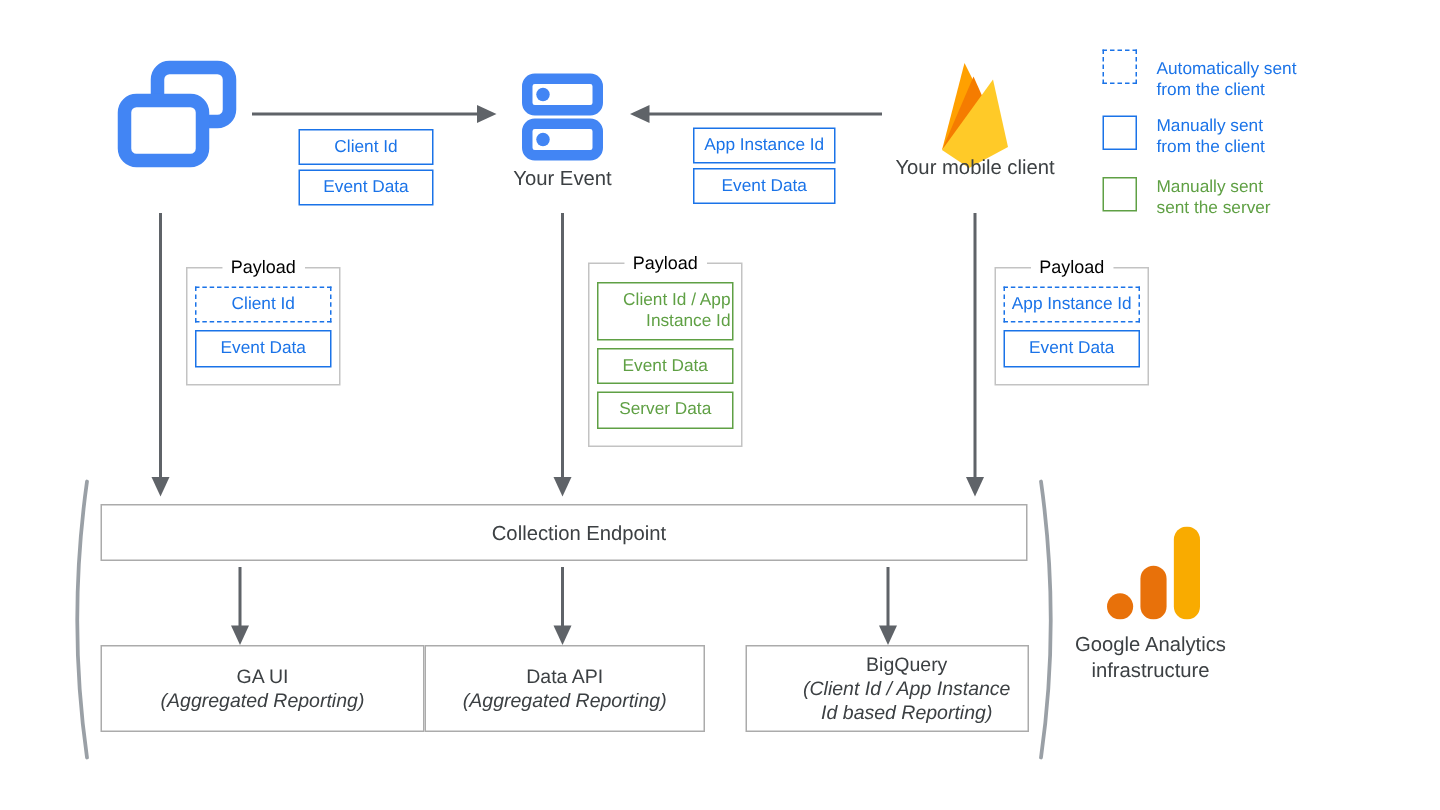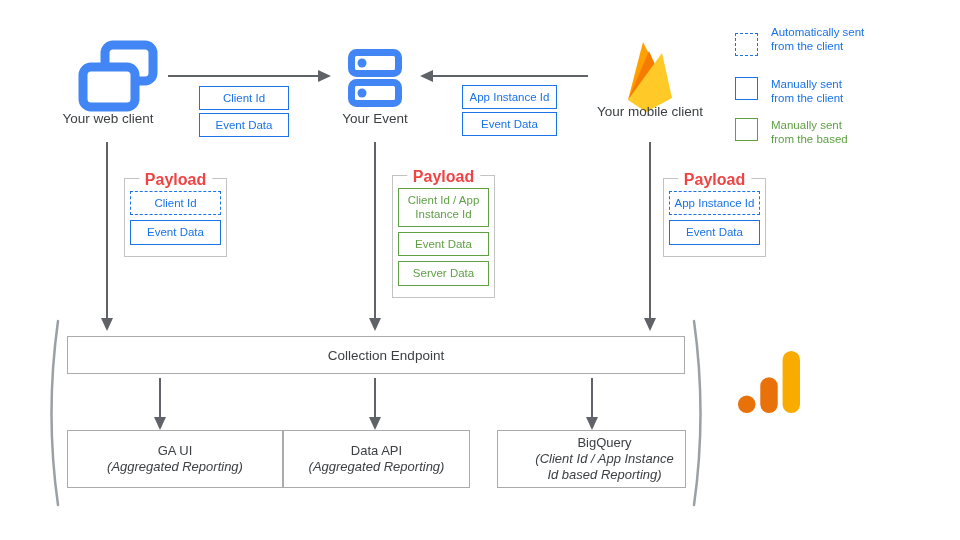--- a/index.html
+++ b/index.html
@@ -47,32 +47,32 @@
   .lg-blue  { color: #1a73e8; }
   .lg-green { color: #5fa044; }
 
   
   .payload {
     position: absolute; width: 103px; border: 1px solid #c3c3c3; background: #ffffff;
     padding: 12px 0 6px 0;
   }
   .payload-title {
     position: absolute; top: -8px; left: 50%; transform: translateX(-50%);
-    background: #ffffff; padding: 0 6px; font-size: 16px; font-weight: 700;
-    color: #ef4444; white-space: nowrap;
+    background: #ffffff; padding: 0 6px; font-size: 12px; font-weight: 400;
+    color: #000000; white-space: nowrap;
   }
   .payload-item {
     width: 91px; margin: 0 auto 5px auto; background: #ffffff;
     font-size: 11.5px; font-weight: 500; line-height: 1.25;
     display: flex; align-items: center; justify-content: center; text-align: center;
     padding: 4px 1px; min-height: 24px;
   }
   .pi-dashed-blue { border: 1px dashed #1a73e8; color: #1a73e8; }
   .pi-solid-blue  { border: 1px solid #1a73e8; color: #1a73e8; }
-  .pi-solid-green { border: 1px solid #5fa044; color: #5fa044; }
+  .pi-solid-green { border: 1px solid #5fa044; color: #5fa044; text-align: right; }
 
   
   .endpoint-box {
     position: absolute; left: 67px; top: 336px; width: 618px; height: 38px;
     border: 1px solid #ababab; background: #fff;
     display: flex; align-items: center; justify-content: center;
     font-size: 13.5px; color: #3c4043; padding-left: 20px;
   }
   .out-box {
     position: absolute; top: 430px; height: 58px; border: 1px solid #ababab;
@@ -89,21 +89,20 @@
 </style>
 </head>
 <body>
 
 <div id="stage">
 
   <svg class="abs" style="left:78px; top:40px;" width="82" height="72" viewBox="0 0 82 72">
     <rect x="27" y="5" width="48" height="36" rx="8" fill="#ffffff" stroke="#4285f4" stroke-width="9"></rect>
     <rect x="5" y="27" width="52" height="40" rx="8" fill="#ffffff" stroke="#4285f4" stroke-width="9"></rect>
   </svg>
-  <div class="client-label" style="left:35px; top:111px; width:146px;">Your web client</div>
 
   <svg class="abs" style="left:347px; top:48px;" width="56" height="60" viewBox="0 0 56 60">
     <rect x="4.5" y="4.5" width="47" height="21" rx="5" fill="#ffffff" stroke="#4285f4" stroke-width="7"></rect>
     <rect x="4.5" y="34.5" width="47" height="21" rx="5" fill="#ffffff" stroke="#4285f4" stroke-width="7"></rect>
     <circle cx="15" cy="15" r="4.5" fill="#4285f4"></circle>
     <circle cx="15" cy="45" r="4.5" fill="#4285f4"></circle>
   </svg>
   <div class="client-label" style="left:302px; top:111px; width:146px;">Your Event</div>
 
   <svg class="abs" style="left:620px; top:38px;" width="60" height="78" viewBox="0 0 60 78">
@@ -122,35 +121,35 @@
     <div class="hline" style="left:432px; top:75px; width:156px;"></div>
   </div>
 
   <div class="flow-box" style="left:199px; top:86px; width:90px; height:24px;">Client Id</div>
   <div class="flow-box" style="left:199px; top:113px; width:90px; height:24px;">Event Data</div>
   <div class="flow-box" style="left:462px; top:85px; width:95px; height:24px;">App Instance Id</div>
   <div class="flow-box" style="left:462px; top:112px; width:95px; height:24px;">Event Data</div>
 
   <div>
     <div class="legend-swatch sw-dashed-blue" style="left:735px; top:33px;"></div>
-    <div class="legend-text lg-blue" style="left:771px; top:26px; width:150px;">
+    <div class="legend-text lg-blue" style="left:771px; top:40px; width:150px;">
       <div>Automatically sent</div>
       <div>from the client</div>
     </div>
 
     <div class="legend-swatch sw-solid-blue" style="left:735px; top:77px;"></div>
     <div class="legend-text lg-blue" style="left:771px; top:78px; width:150px;">
       <div>Manually sent</div>
       <div>from the client</div>
     </div>
 
     <div class="legend-swatch sw-solid-green" style="left:735px; top:118px;"></div>
     <div class="legend-text lg-green" style="left:771px; top:119px; width:150px;">
       <div>Manually sent</div>
-      <div>from the based</div>
+      <div>sent the server</div>
     </div>
   </div>
 
   <div>
     <div class="vline" style="left:106px; top:142px; height:177px;"></div>
     <div class="head-down" style="left:101px; top:318px;"></div>
   </div>
   <div>
     <div class="vline" style="left:374px; top:142px; height:177px;"></div>
     <div class="head-down" style="left:369px; top:318px;"></div>
@@ -214,14 +213,18 @@
   <div class="out-box" style="left:497px; width:189px;padding-left:32px;">
     <div>BigQuery</div>
     <div class="subtitle" style="max-width:176px;">(Client Id / App Instance Id based Reporting)</div>
   </div>
 
   <svg class="abs" style="left:738px; top:351px;" width="62" height="62" viewBox="0 0 64 64">
     <rect x="46" y="0" width="18" height="64" rx="9" fill="#f9ab00"></rect>
     <rect x="23" y="27" width="18" height="37" rx="9" fill="#e8710a"></rect>
     <circle cx="9" cy="55" r="9" fill="#e8710a"></circle>
   </svg>
+  <div class="brand-text">
+    <div>Google Analytics</div>
+    <div>infrastructure</div>
+  </div>
 
 </div>
 
 </body></html>

